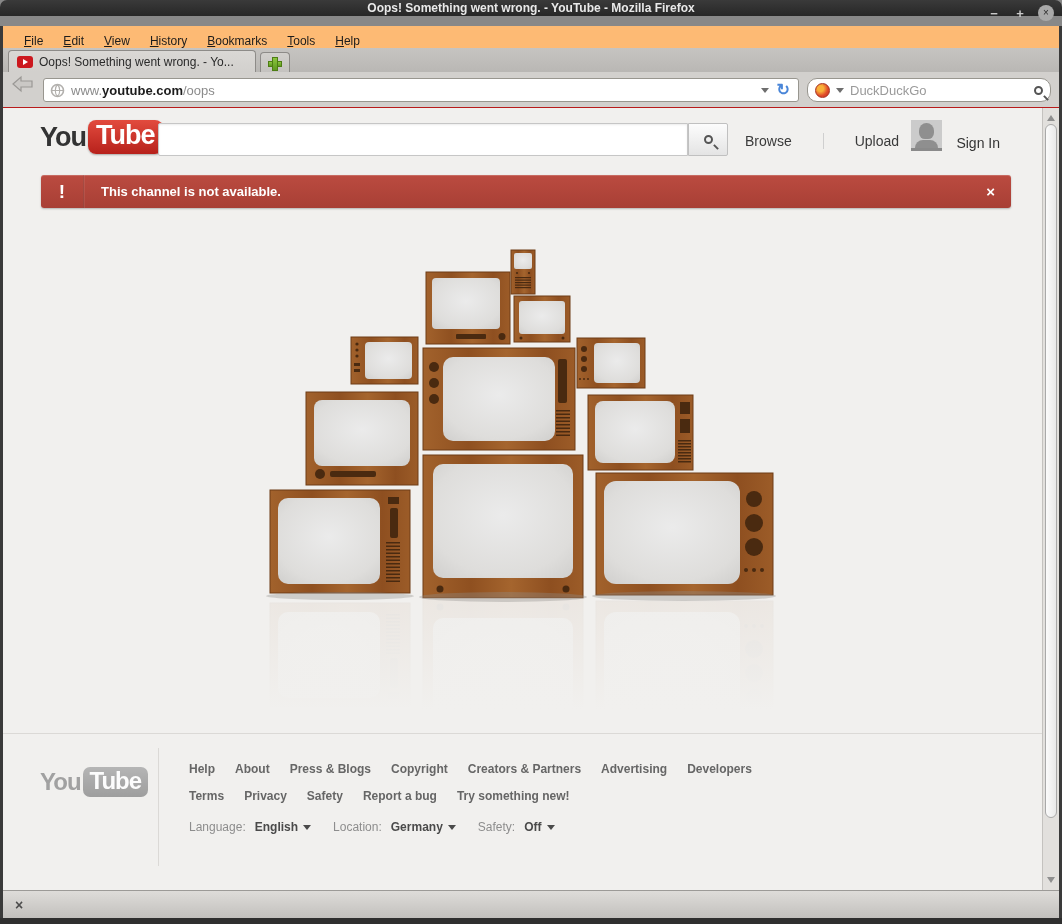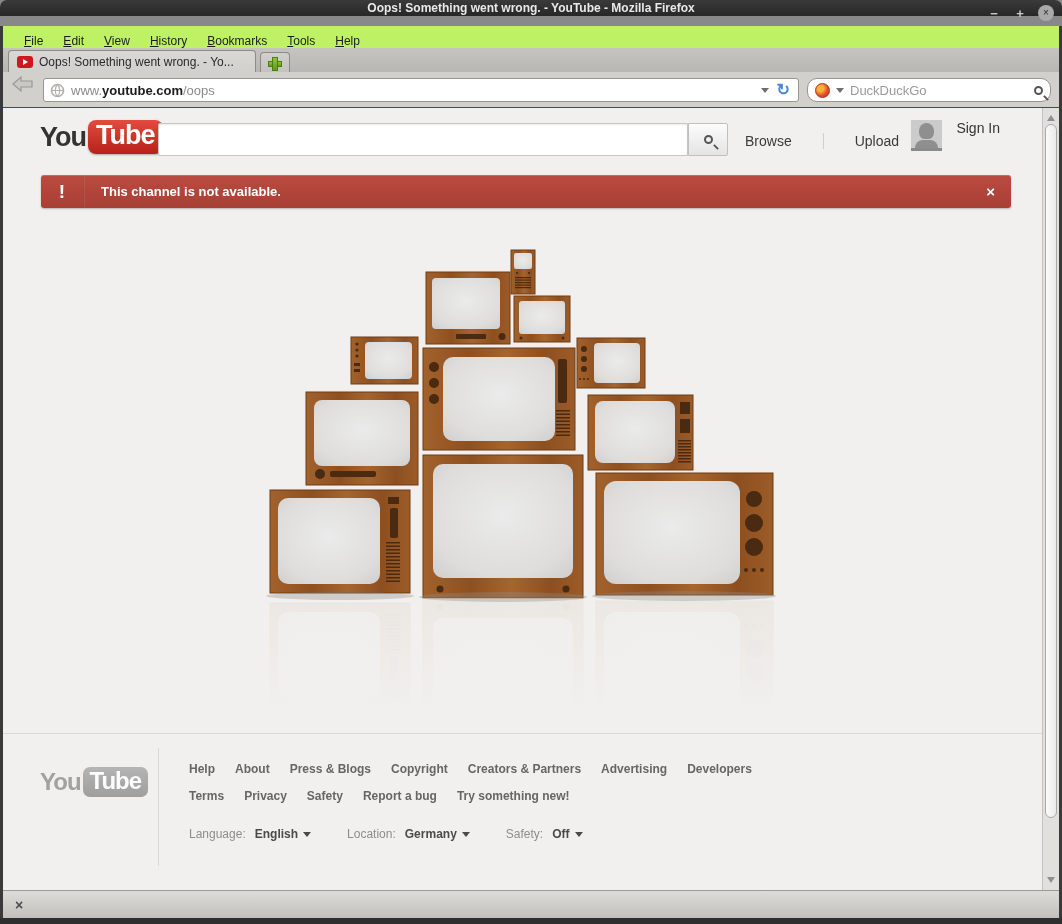--- a/index.html
+++ b/index.html
@@ -15,21 +15,21 @@
   .win-btn { color:#c9c9c9; font-size:13px; font-weight:bold; width:16px; text-align:center; cursor:default; }
   .win-close { width:16px; height:16px; background:#a9a9a9; border-radius:50%; color:#2b2b2b;
     font-size:10px; line-height:16px; text-align:center; }
 
   
   .frame-l,.frame-r { position:absolute; top:26px; bottom:0; width:3px; background:#3a3a3a; z-index:50; }
   .frame-l { left:0; } .frame-r { right:0; }
   .frame-b { position:absolute; left:0; right:0; bottom:0; height:6px; background:#2f2f2f; z-index:50; }
 
   
-  .menubar { position:absolute; left:3px; right:3px; top:26px; height:30px; background:#bef264;
+  .menubar { position:absolute; left:3px; right:3px; top:26px; height:30px; background:#fdba74;
     display:flex; align-items:center; padding-left:12px; gap:2px; }
   .menu-item { font-size:12px; color:#1c1c1c; padding:2px 9px; cursor:default; }
   .menu-item u { text-decoration:underline; }
 
   
   .tabbar { position:absolute; left:3px; right:3px; top:48px; height:24px;
     background:linear-gradient(180deg,#c6c4c1,#b9b7b4); display:flex; align-items:flex-end; padding-left:5px; }
   .tab { height:22px; width:248px; background:linear-gradient(180deg,#dad8d5,#d2d0cd);
     border:1px solid #8d8b88; border-bottom:none; border-radius:4px 4px 0 0;
     display:flex; align-items:center; gap:6px; padding:0 8px; }
@@ -92,21 +92,21 @@
     box-shadow:0 1px 2px rgba(0,0,0,.3); }
   .yt-search-input { position:absolute; left:155px; top:15px; width:530px; height:33px; background:#fff;
     border:1px solid #c6c6c6; border-radius:2px 0 0 2px; box-shadow:inset 0 1px 2px rgba(0,0,0,.08);
     font-size:15px; padding:0 10px; outline:none; font-family:"Liberation Sans", sans-serif; }
   .yt-search-btn { position:absolute; left:685px; top:15px; width:40px; height:33px;
     background:linear-gradient(180deg,#fcfcfc,#e4e4e4); border:1px solid #c0c0c0; border-radius:0 2px 2px 0;
     display:flex; align-items:center; justify-content:center; cursor:pointer; }
   .yt-nav { position:absolute; left:742px; top:25px; display:flex; align-items:center; gap:31px; }
   .yt-nav-link { font-size:14px; color:#3a3a3a; cursor:pointer; }
   .yt-nav-sep { width:1px; height:16px; background:#cfcfcf; }
-  .signin-area { position:absolute; right:42px; top:12px; display:flex; align-items:flex-start; gap:14px; cursor:pointer; }
+  .signin-area { position:absolute; right:42px; top:12px; display:flex; align-items:flex-end; gap:14px; cursor:pointer; }
   .avatar { width:31px; height:31px; background:#cbcbcb; position:relative; overflow:hidden;
     border-bottom:3px solid #8a8a8a; }
   .avatar::before { content:""; position:absolute; left:8px; top:3px; width:15px; height:16px;
     background:#8f8f8f; border-radius:50% 50% 40% 40%; }
   .avatar::after { content:""; position:absolute; left:4px; top:20px; width:23px; height:12px;
     background:#8f8f8f; border-radius:8px 8px 0 0; }
   .signin-label { font-size:14px; color:#333; }
 
   
   .alert { position:absolute; left:38px; top:67px; width:970px; height:33px; border-radius:3px;
@@ -124,21 +124,21 @@
   
   .footer { position:absolute; left:0; right:17px; top:625px; height:157px; border-top:1px solid #dbd9d6; }
   .footer-logo { position:absolute; left:37px; top:33px; display:flex; align-items:center; opacity:.95; }
   .footer-logo .you { font-size:24px; font-weight:bold; color:#9d9d9d; letter-spacing:-1px; }
   .footer-logo .tube { font-size:24px; font-weight:bold; color:#fdfdfd; letter-spacing:-1px;
     background:linear-gradient(180deg,#b2b2b2,#9a9a9a); border-radius:7px; padding:0 7px 2px 7px; margin-left:2px; }
   .footer-sep { position:absolute; left:155px; top:14px; height:118px; width:1px; background:#dbd9d6; }
   .footer-links { position:absolute; left:186px; top:28px; }
   .flink-row { display:flex; gap:20px; margin-bottom:13px; }
   .flink { font-size:12px; font-weight:bold; color:#666; cursor:pointer; white-space:nowrap; }
-  .fsettings { display:flex; align-items:center; gap:36px; margin-top:24px; }
+  .fsettings { display:flex; align-items:center; gap:22px; margin-top:17px; }
   .fset { display:flex; align-items:center; gap:9px; }
   .fset-label { font-size:12px; color:#8d8d8d; }
   .fset-value { font-size:12px; font-weight:bold; color:#4a4a4a; cursor:pointer; display:flex; align-items:center; gap:5px; }
   .chevron-sm { width:0; height:0; border-left:4px solid transparent; border-right:4px solid transparent;
     border-top:5px solid #4a4a4a; }
 
   
   .addonbar { position:absolute; left:3px; right:3px; top:890px; height:28px;
     background:linear-gradient(180deg,#dedcd9,#c2c0bd); border-top:1px solid #9c9a97;
     display:flex; align-items:center; }

